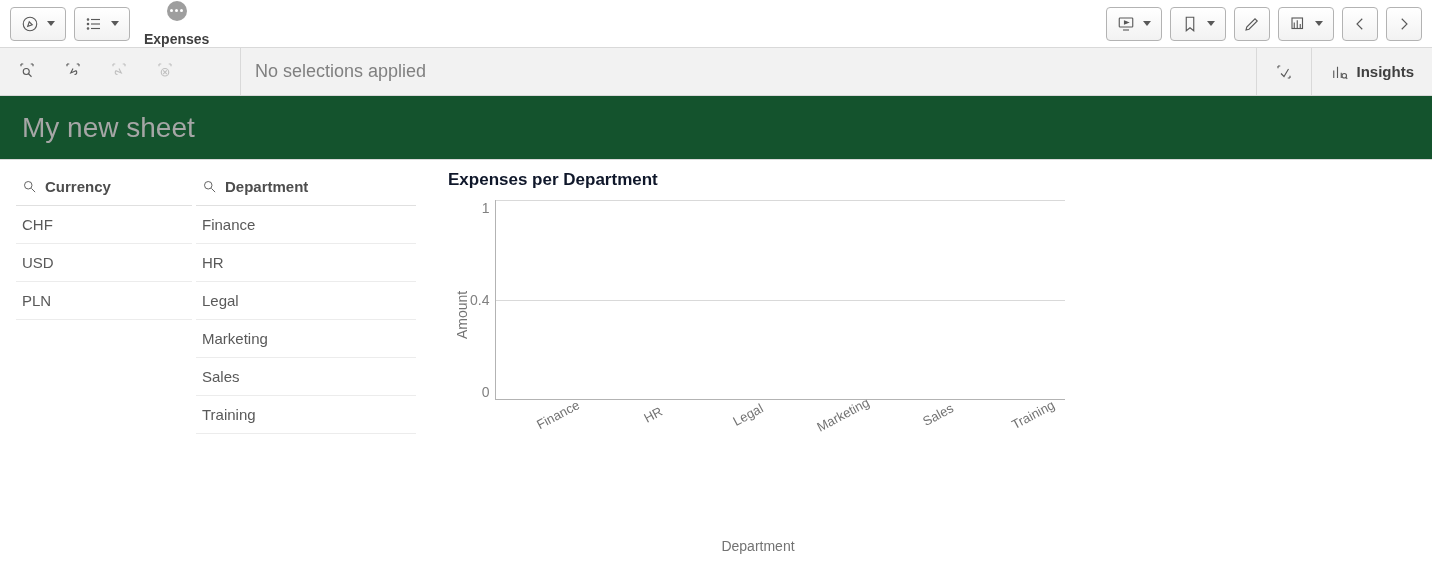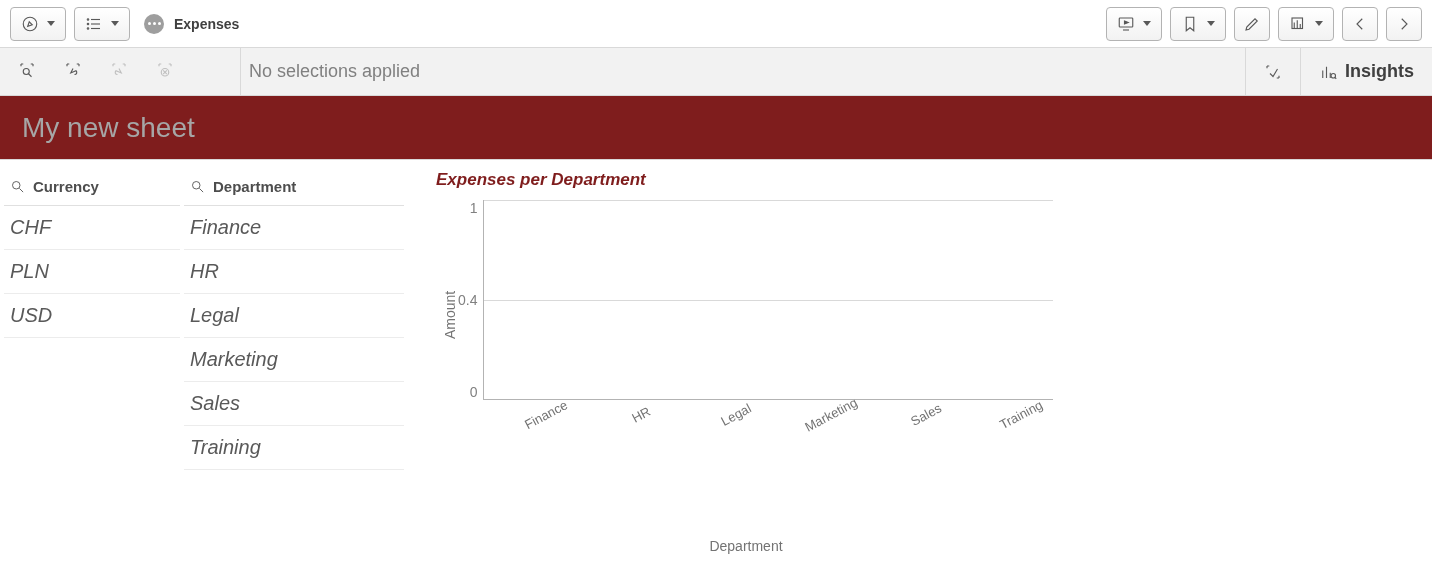--- a/index.html
+++ b/index.html
@@ -35,21 +35,21 @@
     cursor: pointer;
   }
   .btn-group.small { padding: 0 8px; }
   .caret {
     width: 0; height: 0;
     border-left: 4px solid transparent;
     border-right: 4px solid transparent;
     border-top: 5px solid #595959;
   }
   .app-title-wrap {
-    display: flex; align-items: center; gap: 10px; margin-left: 6px;
+    display: flex; align-items: center; gap: 10px; margin-left: 6px; flex-direction: column;
   }
   .app-circle {
     width: 20px; height: 20px; border-radius: 50%;
     background: #9e9e9e; display: flex; align-items: center; justify-content: center;
     gap: 2px;
   }
   .app-circle span { width: 3px; height: 3px; background: #fff; border-radius: 50%; display:block; }
   .app-title { font-weight: 700; color: #404040; font-size: 14px; }
   .toolbar-spacer { flex: 1; }
 
@@ -63,71 +63,70 @@
     background: #f2f2f2;
     border-bottom: 1px solid #d9d9d9;
   }
   .selbar-left {
     display: flex; align-items: center; gap: 28px;
     width: 240px; padding: 0 18px;
   }
   .selbar-left .tool { cursor: pointer; }
   .selbar-left .tool.disabled svg { stroke: #bfbfbf; }
   .selbar-msg {
-    flex: 1; padding-left: 8px;
+    flex: 1; padding-left: 14px;
     color: #808080; font-size: 18px;
     border-left: 1px solid #d9d9d9; height:100%;
     display:flex; align-items:center;
   }
   .selbar-right {
     display: flex; align-items: center; height: 100%;
   }
   .selbar-btn {
     border-left: 1px solid #d9d9d9;
     height: 100%; display:flex; align-items:center; justify-content:center;
     padding: 0 18px; cursor: pointer; gap: 8px;
   }
-  .selbar-btn .label { font-weight: 700; color: #404040; font-size: 18px; }
+  .selbar-btn .label { font-weight: 700; color: #404040; font-size: 15px; }
 
   
   .sheetbar {
     height: 64px; display:flex; align-items:center; padding: 0 22px;
-    background: #7f1d1d; border-bottom: 1px solid #d9d9d9;
+    background: #14532d; border-bottom: 1px solid #d9d9d9;
   }
   .sheetbar-title { font-size: 28px; color: #a6a6a6; font-weight: 400; }
 
   
   .content {
     display: flex;
     height: calc(585px - 48px - 48px - 64px);
     background: #fff;
-    padding: 10px 8px 0 4px;
+    padding: 10px 8px 0 16px;
   }
   .filter-pane {
     width: 176px; margin-right: 4px;
   }
   .filter-header {
     display:flex; align-items:center; gap:8px;
     padding: 8px 6px 10px 6px;
     border-bottom: 1px solid #e0e0e0;
     cursor: pointer;
   }
   .filter-header .label { font-weight:700; color:#4d4d4d; font-size:15px; }
   .filter-item {
     padding: 10px 6px;
     border-bottom: 1px solid #ececec;
-    color: #595959; font-size:20px;
+    color: #595959; font-size:15px;
     cursor: pointer;
-    font-style: italic;
   }
 
   .chart-pane {
     flex: 1; display:flex; flex-direction: column; padding-left: 28px;
   }
-  .chart-title { font-weight:700; font-size:17px; color:#7f1d1d; margin-bottom: 10px; font-style: italic; }
+  .chart-title { font-weight:700; font-size:17px; color:#0f172a; margin-bottom: 10px; }
   .chart-body { display:flex; height: 230px; }
   .y-axis-label {
     writing-mode: vertical-rl; transform: rotate(180deg);
     text-align: center; font-size:14px; color:#737373; padding-right:6px;
   }
   .y-ticks {
     display:flex; flex-direction: column; justify-content: space-between;
     align-items:flex-end; padding-right:6px; height: 200px; font-size:14px; color:#808080;
   }
   .plot {
@@ -280,22 +279,22 @@
   <div class="filter-pane">
     <div class="filter-header">
       <svg class="icon" style="width:15px;height:15px" viewBox="0 0 24 24">
           <circle cx="10" cy="10" r="6"></circle>
           <line x1="15" y1="15" x2="21" y2="21"></line>
         </svg>
       <span class="label">Currency</span>
     </div>
     <div id="currency-list">
         <div class="filter-item">CHF</div>
+        <div class="filter-item">USD</div>
         <div class="filter-item">PLN</div>
-        <div class="filter-item">USD</div>
       </div>
   </div>
 
   <div class="filter-pane" style="width:220px">
     <div class="filter-header">
       <svg class="icon" style="width:15px;height:15px" viewBox="0 0 24 24">
           <circle cx="10" cy="10" r="6"></circle>
           <line x1="15" y1="15" x2="21" y2="21"></line>
         </svg>
       <span class="label">Department</span>

